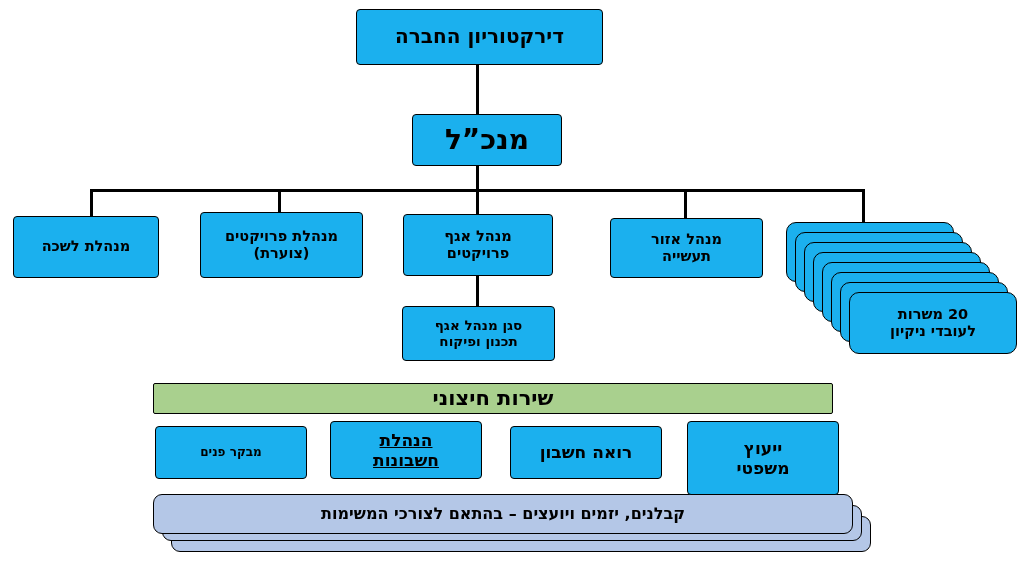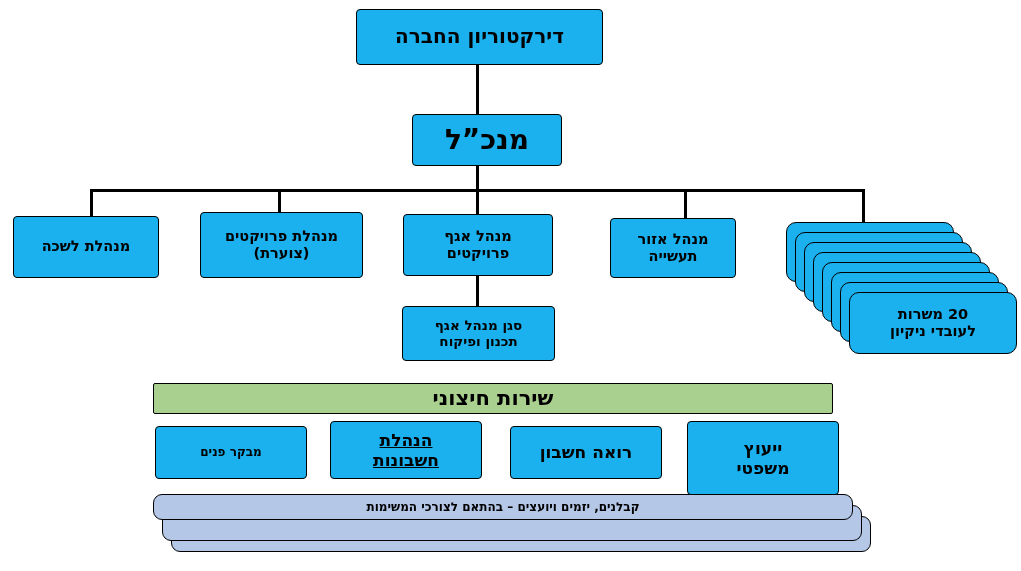--- a/index.html
+++ b/index.html
@@ -104,21 +104,21 @@
 
   <div class="node" style="left:200px; top:212px; width:163px; height:66px; font-size:14.5px;">מנהלת פרויקטים
 (צוערת)</div>
 
   <div class="node" style="left:403px; top:214px; width:150px; height:62px; font-size:14.5px;">מנהל אגף
 פרויקטים</div>
 
   <div class="node" style="left:402px; top:306px; width:153px; height:55px; font-size:13.5px;">סגן מנהל אגף
 תכנון ופיקוח</div>
 
-  <div class="node" style="left:610px; top:218px; width:126px; height:60px; font-size:14.5px;">מנהל אזור
+  <div class="node" style="left:610px; top:218px; width:153px; height:60px; font-size:14.5px;">מנהל אזור
 תעשייה</div>
 
   <div class="stack" style="left:786px; top:222px; width:235px; height:146px;">
     <div class="layer" style="left:0px;  top:0px;  width:168px; height:60px;"></div>
     <div class="layer" style="left:9px;  top:10px; width:168px; height:60px;"></div>
     <div class="layer" style="left:18px; top:20px; width:168px; height:60px;"></div>
     <div class="layer" style="left:27px; top:30px; width:168px; height:60px;"></div>
     <div class="layer" style="left:36px; top:40px; width:168px; height:60px;"></div>
     <div class="layer" style="left:45px; top:50px; width:168px; height:60px;"></div>
     <div class="layer" style="left:54px; top:60px; width:168px; height:60px;"></div>
@@ -134,16 +134,16 @@
 חשבונות</div>
 
   <div class="node" style="left:510px; top:426px; width:152px; height:53px; font-size:17px;">רואה חשבון</div>
 
   <div class="node" style="left:687px; top:421px; width:152px; height:74px; font-size:17px;">ייעוץ
 משפטי</div>
 
   <div class="stack peri" style="left:153px; top:494px; width:720px; height:70px;">
     <div class="layer" style="left:18px; top:22px; width:700px; height:36px;"></div>
     <div class="layer" style="left:9px;  top:11px; width:700px; height:36px;"></div>
-    <div class="layer front" style="left:0px;  top:0px;  width:700px; height:26px; font-size:12px;">קבלנים, יזמים ויועצים – בהתאם לצורכי המשימות</div>
+    <div class="layer front" style="left:0px;  top:0px;  width:700px; height:40px; font-size:16px;">קבלנים, יזמים ויועצים – בהתאם לצורכי המשימות</div>
   </div>
 
 </div>
 
 </body></html>

